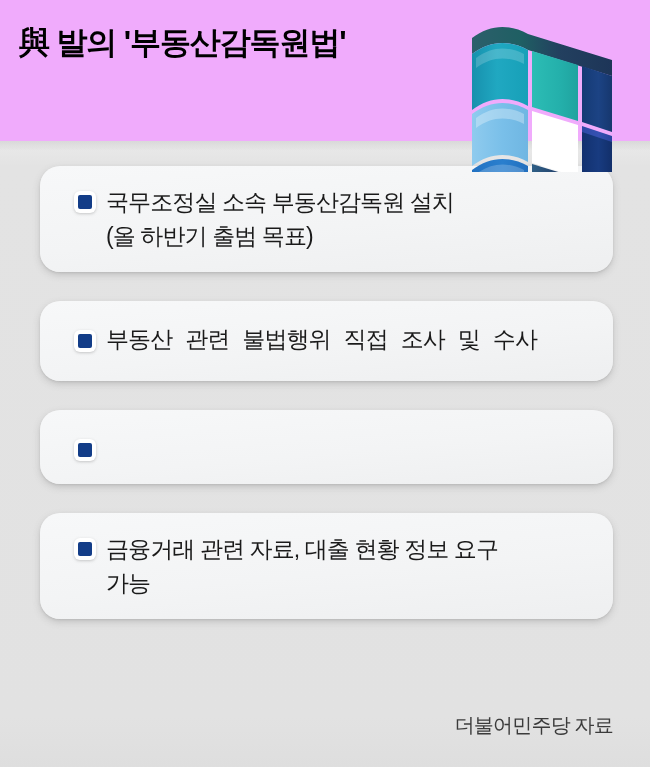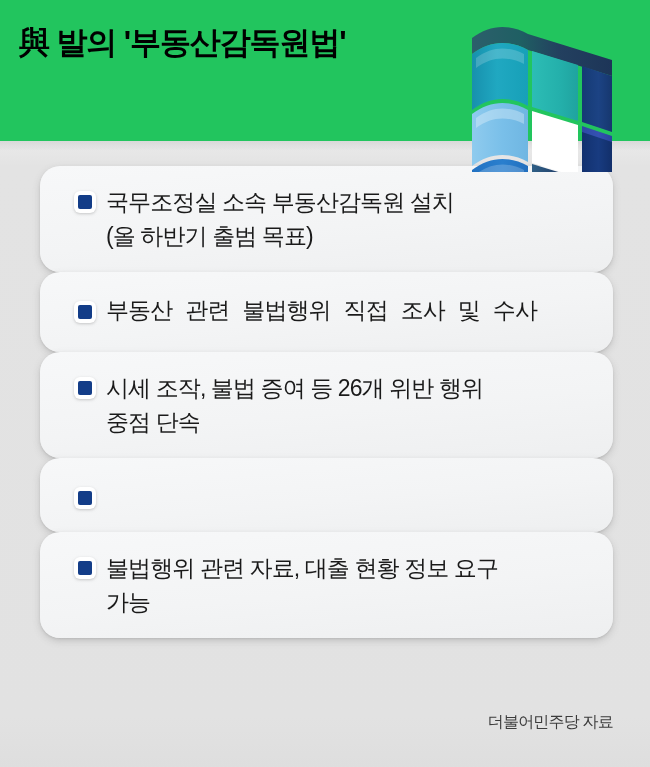--- a/index.html
+++ b/index.html
@@ -23,21 +23,21 @@
     overflow: hidden;
   }
 
   
   .header {
     position: absolute;
     left: 0;
     top: 0;
     width: 650px;
     height: 141px;
-    background: #22c55e;
+    background: #f0abfc;
     z-index: 3;
   }
 
   .title-block {
     position: absolute;
     left: 19px;
     top: 22px;
     width: 430px;
   }
 
@@ -90,21 +90,21 @@
     width: 573px;
     z-index: 4;
   }
 
   .card {
     position: relative;
     background: linear-gradient(175deg, #f7f8f9 0%, #f3f4f5 55%, #eeeff0 100%);
     border-radius: 20px;
     box-shadow: 0 3px 7px rgba(120,120,120,0.30),
                 0 1px 2px rgba(120,120,120,0.18);
-    margin-bottom: 0;
+    margin-bottom: 29px;
     padding: 19px 22px 19px 34px;
     box-sizing: border-box;
     display: flex;
     align-items: flex-start;
   }
 
   .card.one-line { padding-top: 23px; padding-bottom: 23px; font-family: Liberation Mono, monospace; }
 
   .bullet {
     flex: 0 0 auto;
@@ -139,21 +139,21 @@
 
   
   .footer {
     position: absolute;
     right: 37px;
     top: 712px;
     z-index: 5;
   }
 
   .footer-text {
-    font-size: 16px;
+    font-size: 20px;
     color: #3b3b3b;
     letter-spacing: -0.8px;
   }
 </style>
 </head>
 <body>
 
 <div class="infographic">
 
   <div class="body-bg"></div>
@@ -253,39 +253,32 @@
 (올 하반기 출범 목표)</span>
     </div>
 
     <div class="card one-line">
       <span class="bullet">
         <span class="bullet-inner"></span>
       </span>
       <span class="card-text">부동산 관련 불법행위 직접 조사 및 수사</span>
     </div>
 
+
+    <div class="card one-line">
+      <span class="bullet">
+        <span class="bullet-inner"></span>
+      </span>
+    </div>
+
     <div class="card">
       <span class="bullet">
         <span class="bullet-inner"></span>
       </span>
-      <span class="card-text">시세 조작, 불법 증여 등 26개 위반 행위
-중점 단속</span>
-    </div>
-
-    <div class="card one-line">
-      <span class="bullet">
-        <span class="bullet-inner"></span>
-      </span>
-    </div>
-
-    <div class="card">
-      <span class="bullet">
-        <span class="bullet-inner"></span>
-      </span>
-      <span class="card-text">불법행위 관련 자료, 대출 현황 정보 요구
+      <span class="card-text">금융거래 관련 자료, 대출 현황 정보 요구
 가능</span>
     </div>
 
   </div>
 
   <div class="footer">
     <span class="footer-text">더불어민주당 자료</span>
   </div>
 
 </div>

